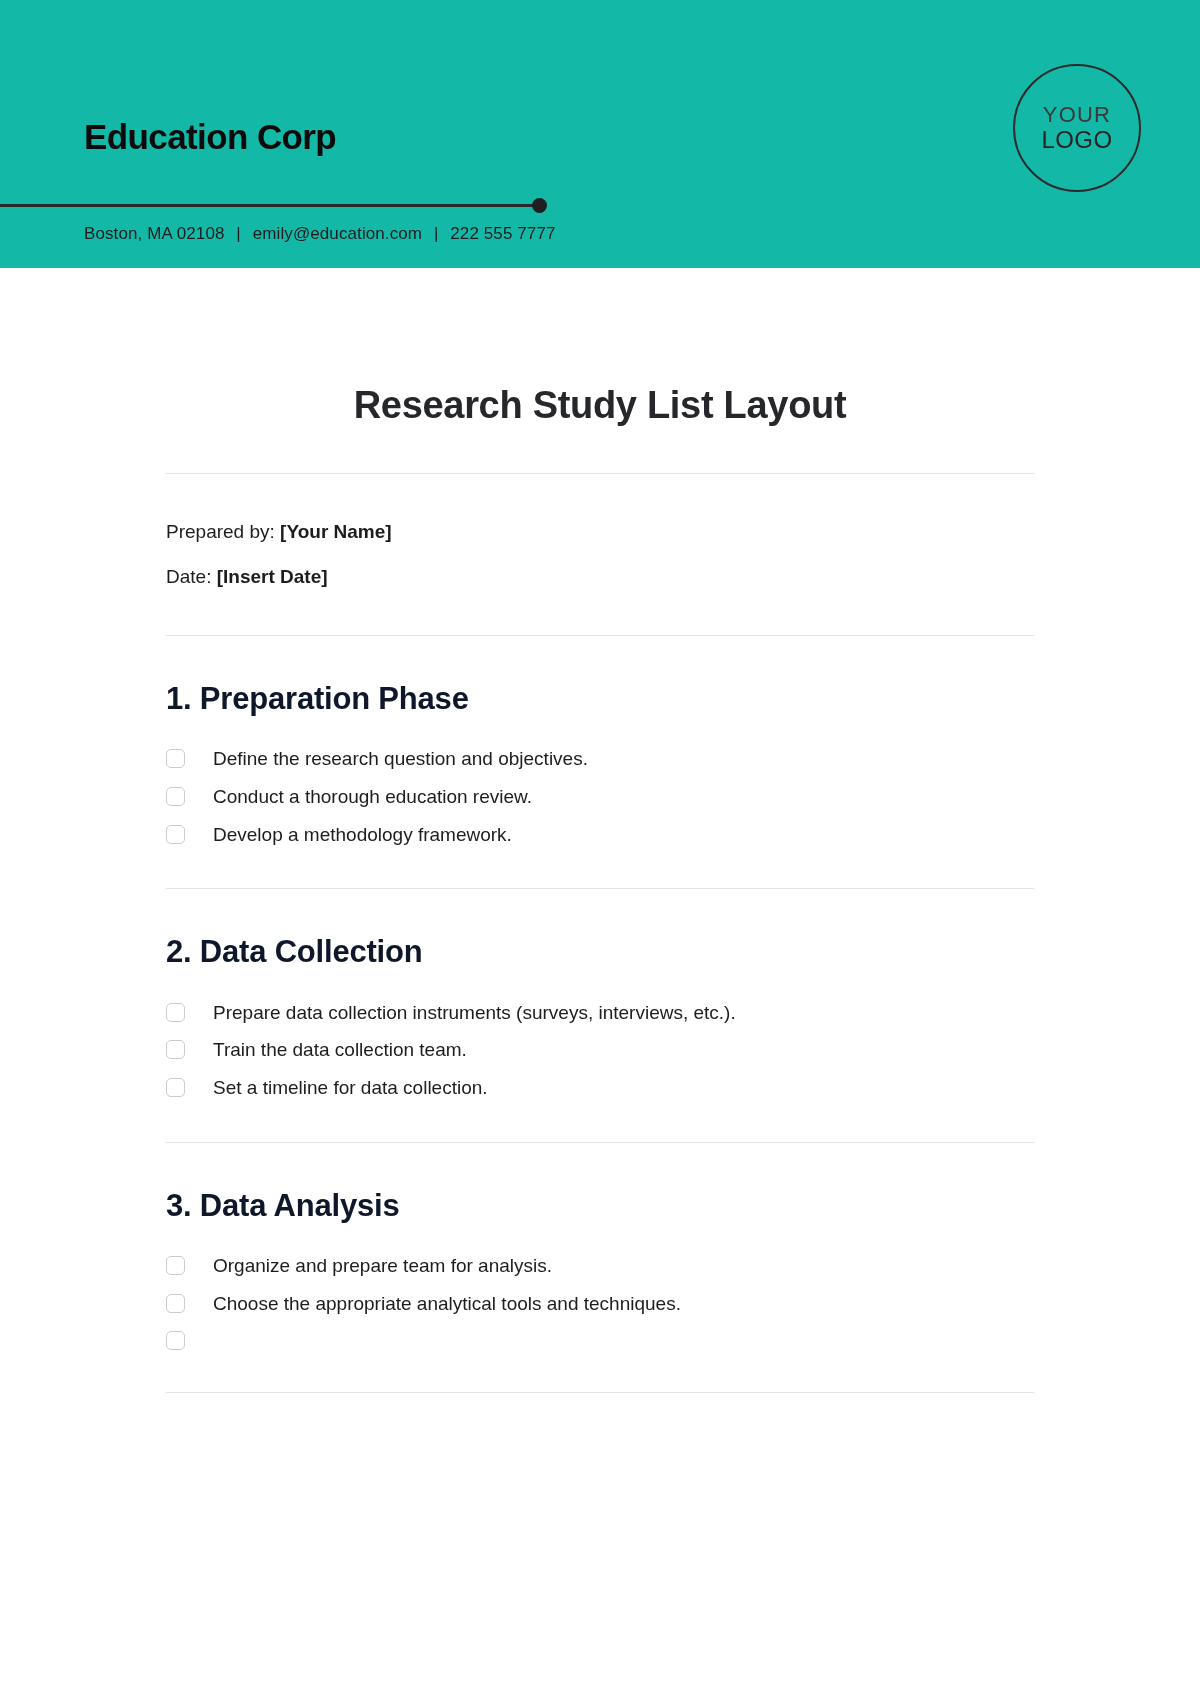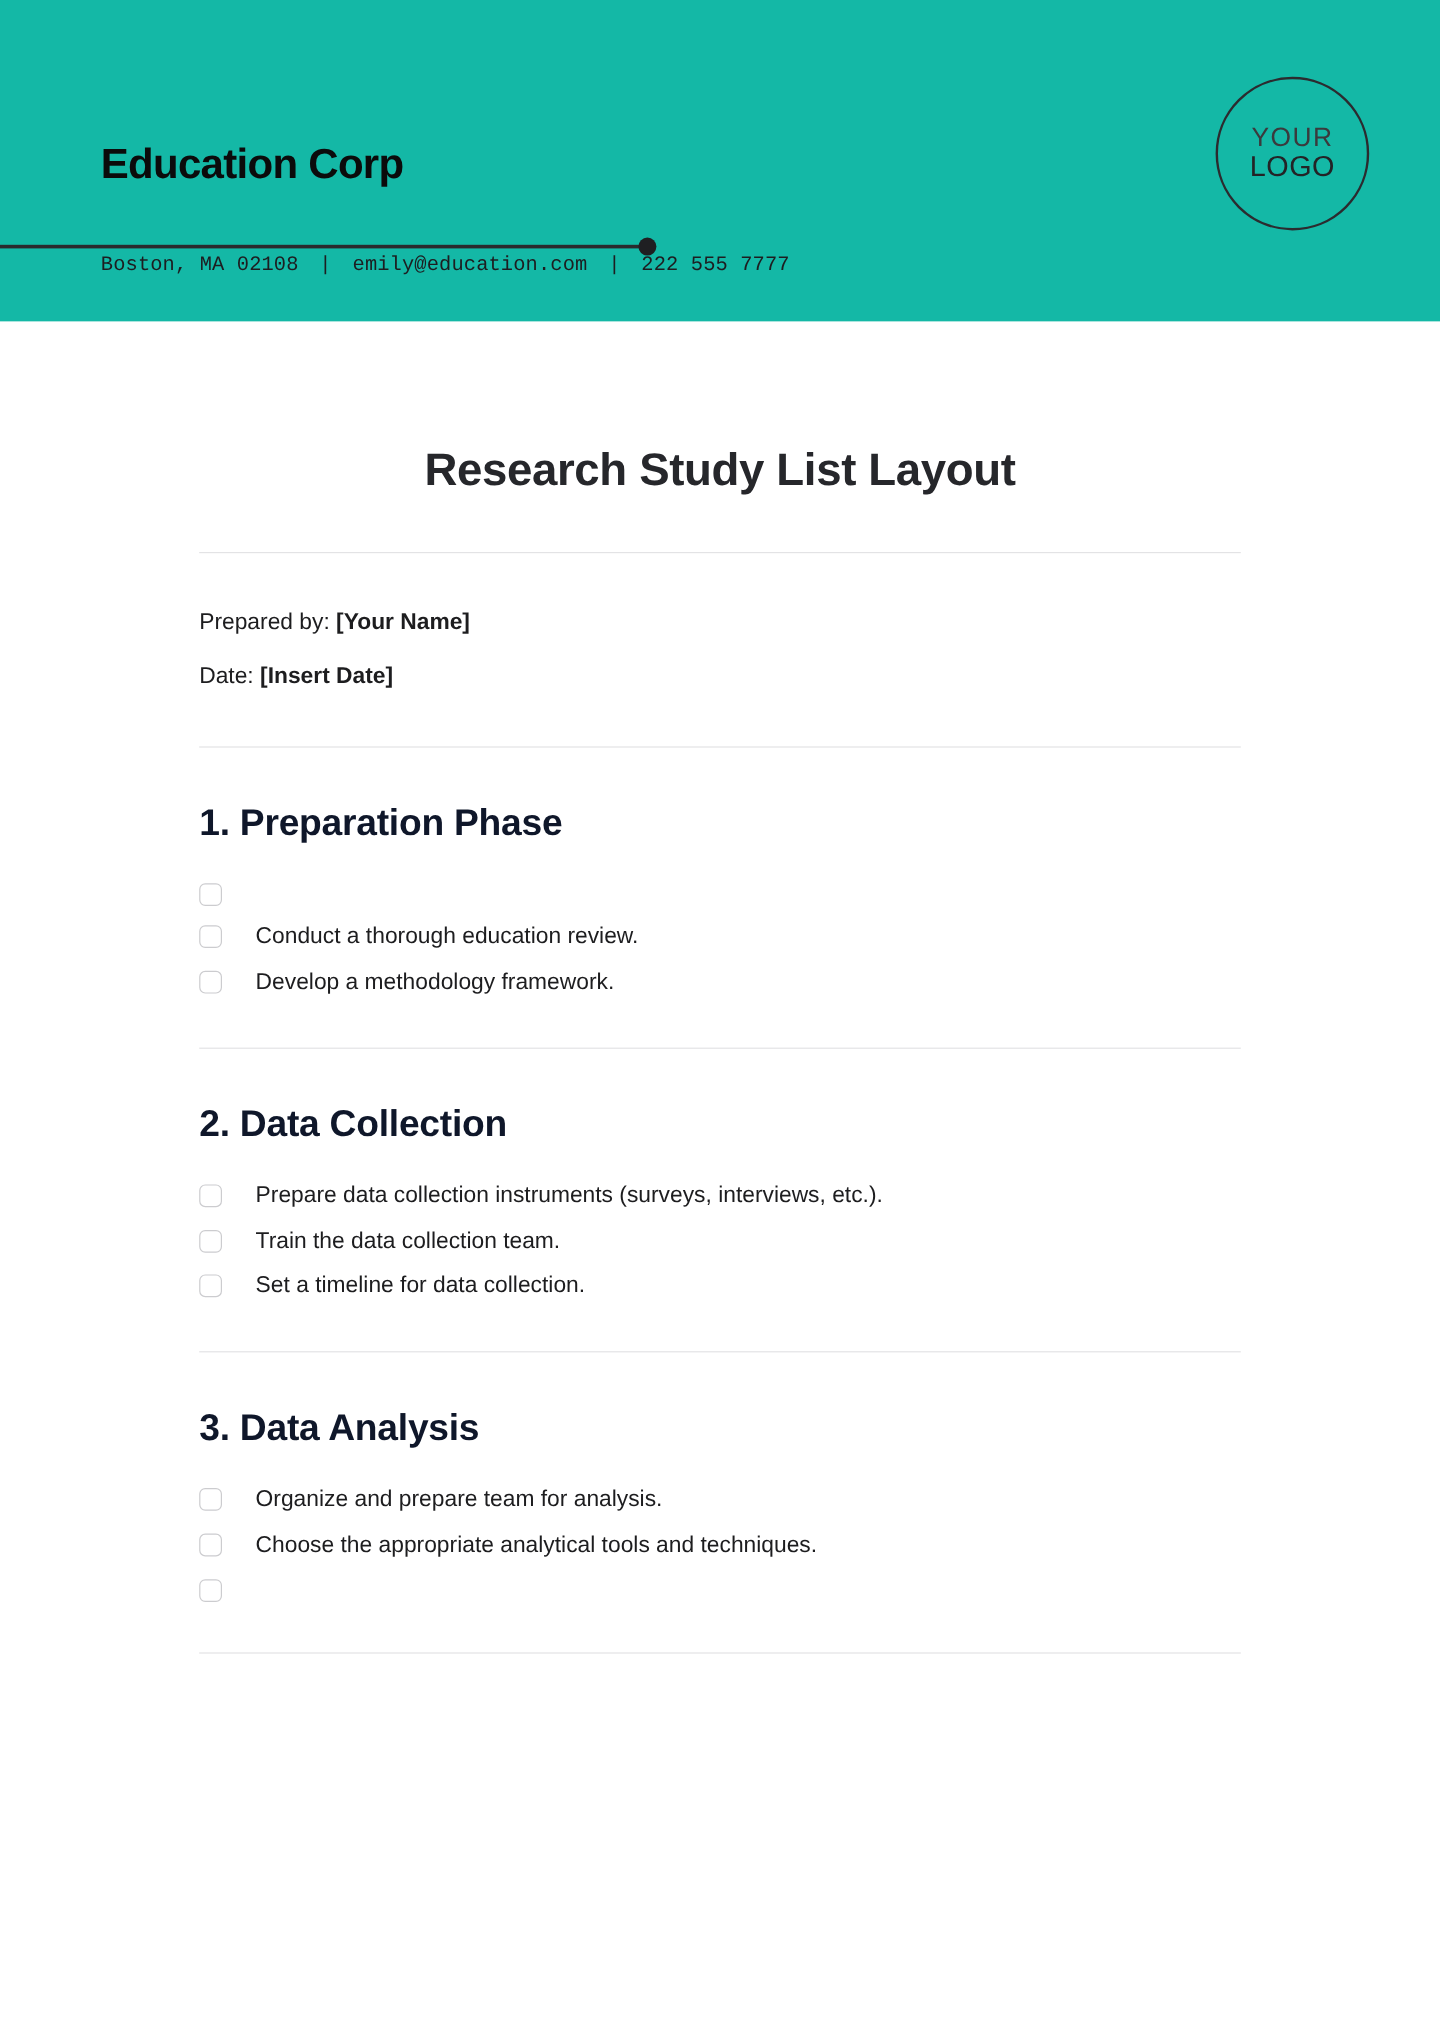--- a/index.html
+++ b/index.html
@@ -52,27 +52,26 @@
     left: 532px;
     top: 198px;
     width: 15px;
     height: 15px;
     border-radius: 50%;
     background: #1f1f22;
   }
   .contact-line {
     position: absolute;
     left: 84px;
-    top: 212px;
+    top: 224px;
     font-size: 17px;
     font-weight: 400;
     color: #1d1d20;
     letter-spacing: 0.1px;
     white-space: nowrap;
-    font-family: Liberation Mono, monospace;
   }
   .contact-sep {
     display: inline-block;
     padding: 0 7px;
     color: #1d1d20;
   }
 
   
   .logo-badge {
     position: absolute;
@@ -100,21 +99,21 @@
     letter-spacing: 0.4px;
     color: #232326;
     line-height: 1.05;
     margin-top: 1px;
   }
 
   
   .doc-body {
     position: relative;
     width: 1200px;
-    padding: 4px;
+    padding: 17px;
     background: #ffffff;
   }
   .content {
     width: 868px;
     margin: 0 auto;
     padding-top: 98px;
   }
 
   .doc-title {
     text-align: center;
@@ -232,20 +231,21 @@
       </div>
     </div>
 
     <hr class="divider">
 
     <div class="section">
       <h2 class="section-heading">1. Preparation Phase</h2>
       <ul class="check-list">
         <li class="check-item">
           <span class="checkbox"></span>
+          <span class="check-label">Define the research question and objectives.</span>
         </li>
         <li class="check-item">
           <span class="checkbox"></span>
           <span class="check-label">Conduct a thorough education review.</span>
         </li>
         <li class="check-item">
           <span class="checkbox"></span>
           <span class="check-label">Develop a methodology framework.</span>
         </li>
       </ul>

